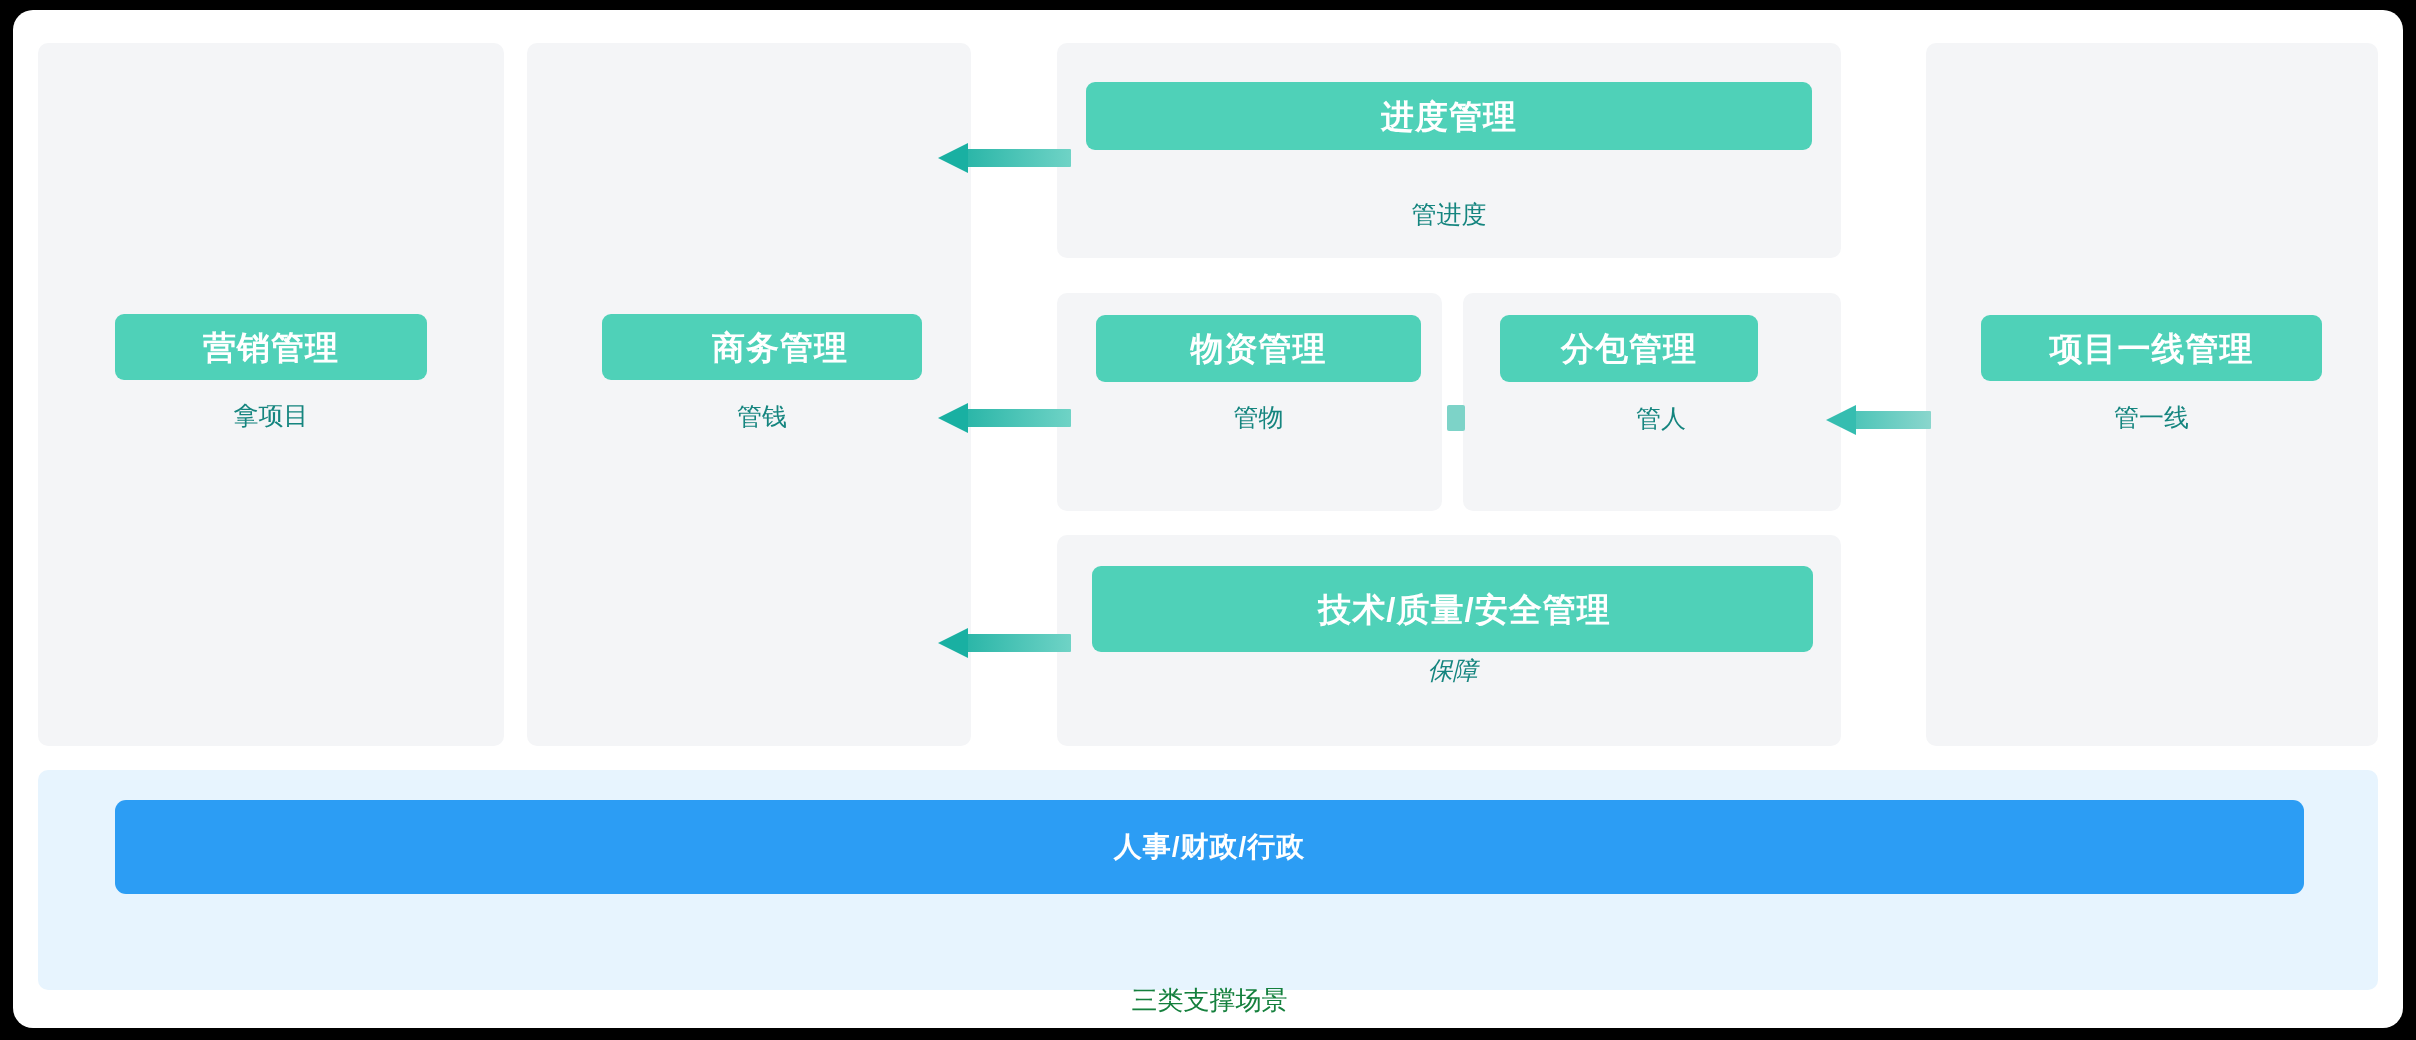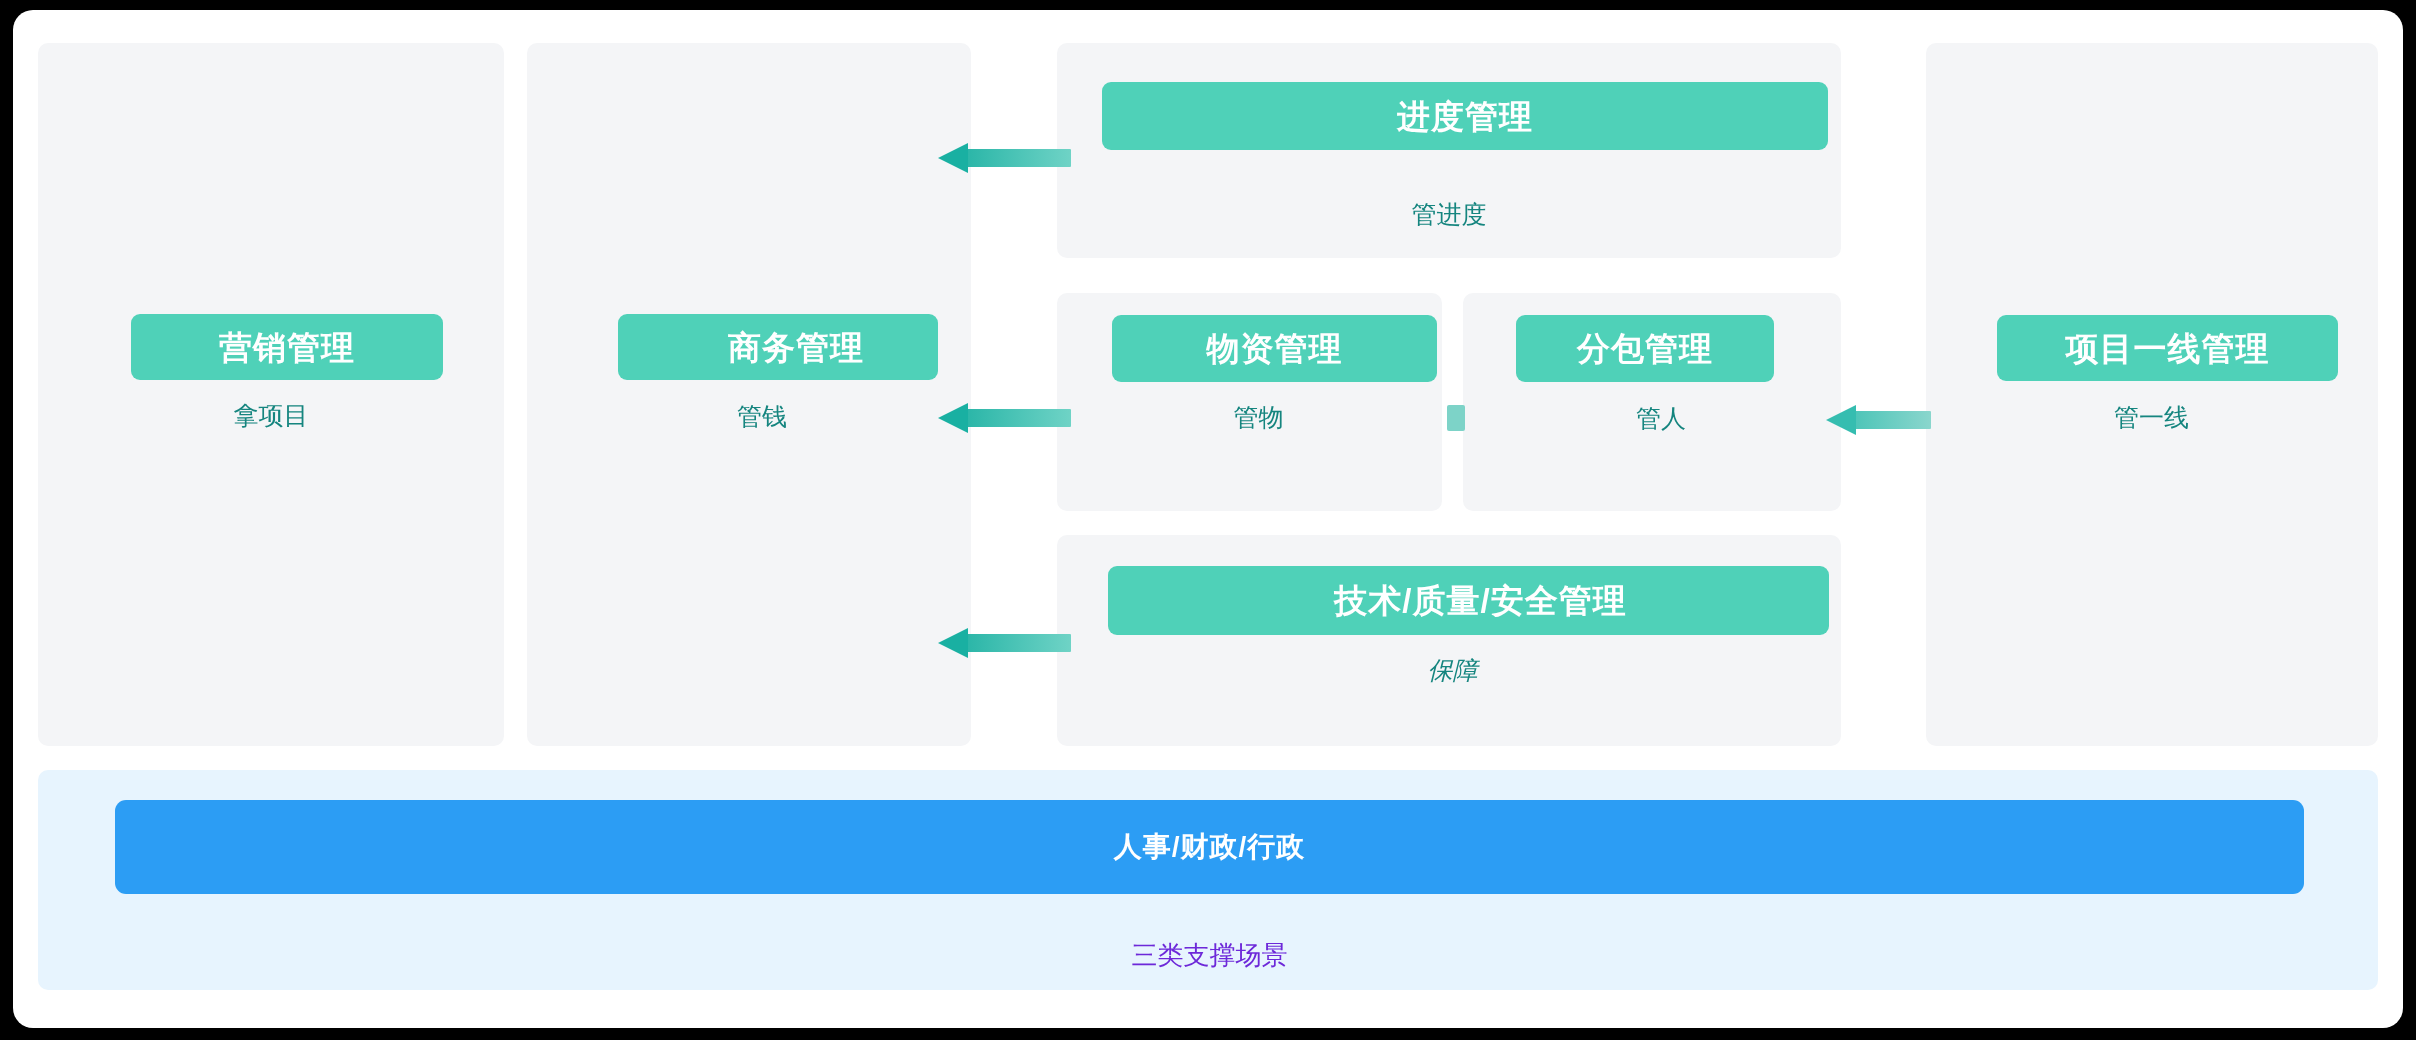--- a/index.html
+++ b/index.html
@@ -44,42 +44,42 @@
     position: absolute;
     border-radius: 9px;
     display: flex;
     align-items: center;
     justify-content: center;
     box-sizing: border-box;
     color: #ffffff;
     letter-spacing: 1px;
     white-space: nowrap;
   }
-  .pill.green { background: #4fd1b8; margin-left: 16px; }
+  .pill.green { background: #4fd1b8; }
   .pill.blue  { background: #2c9df4; border-radius: 11px; }
 
   .pill-label {
     font-size: 33px;
     font-weight: 600;
     color: #ffffff;
     line-height: 1;
   }
   .pill.blue .pill-label { font-size: 28px; }
 
   
   .caption {
     position: absolute;
     text-align: center;
     font-size: 25px;
     font-weight: 500;
     color: #15857f;
     line-height: 1;
     white-space: nowrap;
   }
-  .caption.blue-caption { color: #6d28d9; }
+  .caption.blue-caption { color: #15803d; margin-top: 45px; }
 
   
   .arrow {
     position: absolute;
     height: 30px;
   }
   .arrow .shaft {
     position: absolute;
     left: 29px;
     top: 6px;
@@ -153,21 +153,21 @@
 
     <div class="panel" style="left:1450px; top:283px; width:378px; height:218px;"></div>
     <div class="pill green" style="left:1487px; top:305px; width:258px; height:67px;">
       <span class="pill-label">分包管理</span>
     </div>
     <div class="caption" style="left:1487px; top:396px; width:322px;">管人</div>
 
     <div class="connector" style="left:1434px; top:395px; width:18px; height:26px;"></div>
 
     <div class="panel" style="left:1044px; top:525px; width:784px; height:211px;"></div>
-    <div class="pill green" style="left:1079px; top:556px; width:721px; height:69px;padding-left:24px;">
+    <div class="pill green" style="left:1079px; top:556px; width:721px; height:86px;padding-left:24px;">
       <span class="pill-label">技术/质量/安全管理</span>
     </div>
     <div class="caption" style="left:1079px; top:648px; width:721px;font-style:italic;">保障</div>
 
     <div class="panel" style="left:1913px; top:33px; width:452px; height:703px;"></div>
     <div class="pill green" style="left:1968px; top:305px; width:341px; height:66px;">
       <span class="pill-label">项目一线管理</span>
     </div>
     <div class="caption" style="left:1968px; top:395px; width:341px;">管一线</div>
 

